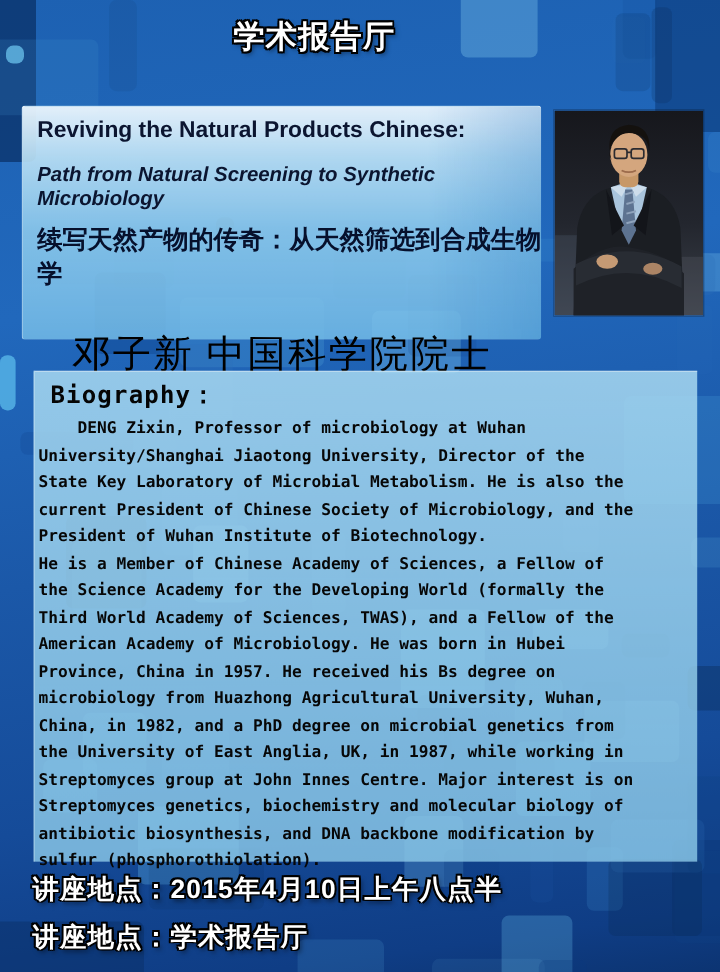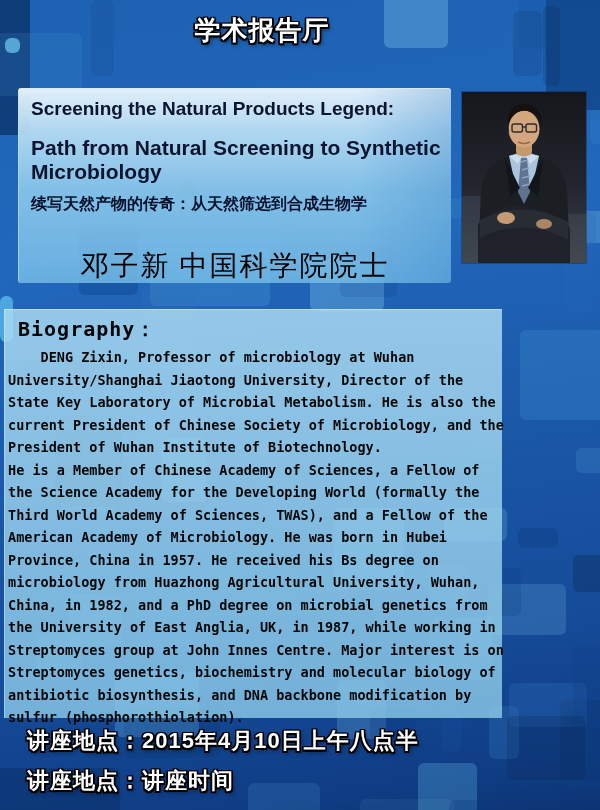--- a/index.html
+++ b/index.html
@@ -49,52 +49,53 @@
     border-top: 1px solid rgba(255,255,255,0.75);
     border-left: 1px solid rgba(255,255,255,0.45);
   }
   .title-en-1 {
     margin: 9px 0 0 12px;
     font-size: 19px; font-weight: bold;
     color: #0b1530;
   }
   .title-en-2 {
     margin: 16px 0 0 12px;
-    font-size: 21px; font-weight: bold;
+    font-size: 17px; font-weight: bold;
     color: #0b1530;
+    font-style: italic;
   }
   .title-zh {
     margin: 10px 0 3px 12px;
     font-family: "Liberation Serif", serif;
-    font-size: 16px; font-weight: bold;
+    font-size: 21px; font-weight: bold;
     color: #06102c;
   }
   .speaker-line {
     margin-top: 32px;
     text-align: center;
     font-family: "Liberation Serif", serif;
-    font-size: 28px;
+    font-size: 32px;
     color: #000;
     letter-spacing: 2px;
   }
 
   
   .photo {
     position: absolute;
     left: 462px; top: 92px;
     width: 124px; height: 171px;
     box-shadow: 0 0 0 1px rgba(10,25,50,0.35);
   }
   .photo svg { display: block; width: 100%; height: 100%; }
 
   
   .bio-panel {
     position: absolute;
-    left: 4px; top: 309px;
-    width: 498px; height: 409px;
+    left: 28px; top: 309px;
+    width: 553px; height: 409px;
     background: linear-gradient(180deg, rgba(170,219,242,0.84) 0%, rgba(150,208,236,0.82) 60%, rgba(140,202,233,0.80) 100%);
     border-top: 1px solid rgba(255,255,255,0.5);
     border-left: 1px solid rgba(255,255,255,0.3);
     padding: 6px 22px 0 3px;
   }
   .bio-heading {
     margin-left: 10px;
     font-family: "DejaVu Sans Mono", "Liberation Mono", monospace;
     font-size: 20px; font-weight: bold;
     color: #050505;
@@ -191,21 +192,21 @@
       <div class="tile" style="left: 59.7751px; top: 450.812px; width: 58.2985px; height: 60.1645px; background: rgb(95, 176, 224); opacity: 0.100212;"></div>
       <div class="tile" style="left: 248.045px; top: 783.458px; width: 72.4104px; height: 49.8288px; background: rgb(95, 176, 224); opacity: 0.16225;"></div>
       <div class="tile" style="left: 124.281px; top: 706.598px; width: 95.9746px; height: 51.42px; background: rgb(9, 40, 79); opacity: 0.123289;"></div>
     </div>
 
   <div class="forum-title outlined">
     <div>学术报告厅</div>
   </div>
 
   <div class="lecture-panel">
-    <div class="title-en-1">Screening the Natural Products Legend:</div>
+    <div class="title-en-1">Reviving the Natural Products Chinese:</div>
     <div class="title-en-2">Path from Natural Screening to Synthetic Microbiology</div>
     <div class="title-zh">续写天然产物的传奇：从天然筛选到合成生物学</div>
     <div class="speaker-line">邓子新 中国科学院院士</div>
   </div>
 
   <div class="photo">
     <svg viewBox="0 0 124 171" xmlns="http://www.w3.org/2000/svg">
       <defs>
         <linearGradient id="pbg" x1="0" y1="0" x2="0" y2="1">
           <stop offset="0" stop-color="#16171c"></stop>
@@ -265,16 +266,16 @@
 China, in 1982, and a PhD degree on microbial genetics from
 the University of East Anglia, UK, in 1987, while working in
 Streptomyces group at John Innes Centre. Major interest is on
 Streptomyces genetics, biochemistry and molecular biology of
 antibiotic biosynthesis, and DNA backbone modification by
 sulfur (phosphorothiolation).</div>
   </div>
 
   <div class="footer outlined">
     <div>讲座地点：2015年4月10日上午八点半</div>
-    <div>讲座地点：讲座时间</div>
+    <div>讲座地点：学术报告厅</div>
   </div>
 
 </div>
 
 </body></html>

